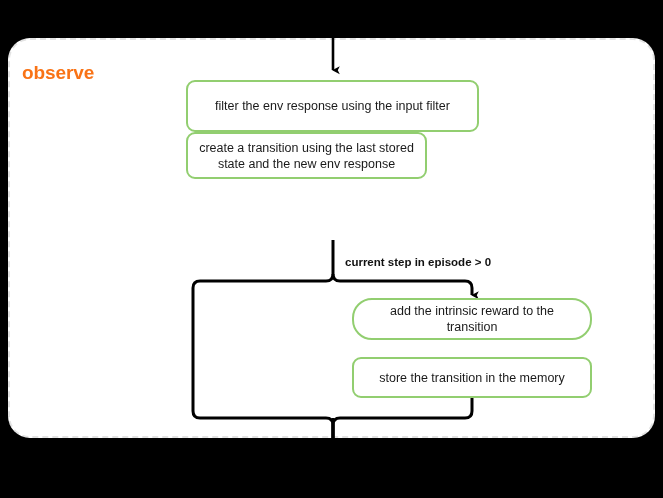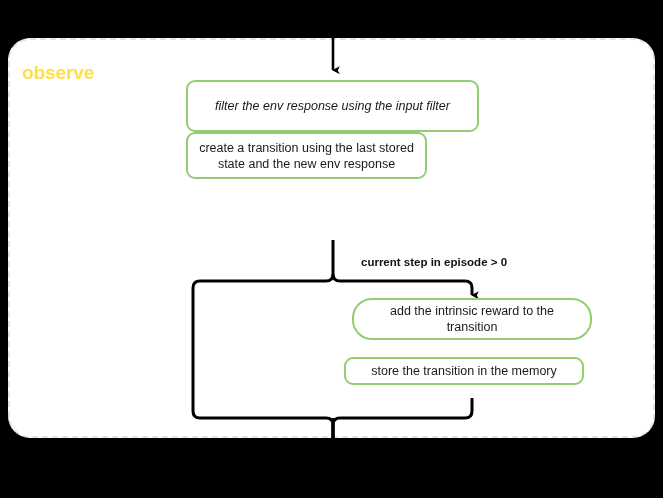--- a/index.html
+++ b/index.html
@@ -26,21 +26,21 @@
     background: #ffffff;
     border: 2px dashed #e3e3e3;
     border-radius: 22px;
   }
   .group-title {
     position: absolute;
     left: 22px;
     top: 62px;
     font-size: 19px;
     font-weight: bold;
-    color: #fde047;
+    color: #f97316;
     letter-spacing: -0.1px;
     white-space: nowrap;
   }
   
   #wires {
     position: absolute;
     left: 0;
     top: 0;
     width: 663px;
     height: 498px;
@@ -96,32 +96,32 @@
 
     <path d="M333,274 Q333,281 340,281 L465,281 Q472,281 472,288 L472,295" stroke="#000000" stroke-width="3" fill="none" marker-end="url(#arrowhead)"></path>
 
     <path d="M333,274 Q333,281 326,281 L200,281 Q193,281 193,288 L193,411 Q193,418 200,418 L326,418 Q333,418 333,425 L333,438" stroke="#000000" stroke-width="3" fill="none" stroke-linecap="butt"></path>
 
     <path d="M472,398 L472,411 Q472,418 465,418 L340,418 Q333,418 333,425 L333,438" stroke="#000000" stroke-width="3" fill="none" stroke-linecap="butt"></path>
 
     <path d="M333,418 L333,452" stroke="#000000" stroke-width="3" fill="none" stroke-linecap="butt"></path>
   </svg>
 
-  <div class="node" style="left:186px; top:80px; width:293px; height:52px;font-style:italic;">
+  <div class="node" style="left:186px; top:80px; width:293px; height:52px;">
     <span class="node-label">filter the env response using the input filter</span>
   </div>
 
   <div class="node" style="left:186px; top:132px; width:241px; height:47px;">
     <span class="node-label">create a transition using the last stored state and the new env response</span>
   </div>
 
 
-  <div class="edge-label" style="left:345px; top:256px;margin-left:16px;">current step in episode &gt; 0</div>
+  <div class="edge-label" style="left:345px; top:256px;">current step in episode &gt; 0</div>
 
   <div class="node" style="left:352px; top:298px; width:240px; height:42px;border-radius:20px;">
     <span class="node-label">add the intrinsic reward to the transition</span>
   </div>
 
-  <div class="node" style="left:344px; top:357px; width:240px; height:28px;align-items:center;">
+  <div class="node" style="left:352px; top:357px; width:240px; height:41px;align-items:center;">
     <span class="node-label">store the transition in the memory</span>
   </div>
 
 </div>
 
 </body></html>

